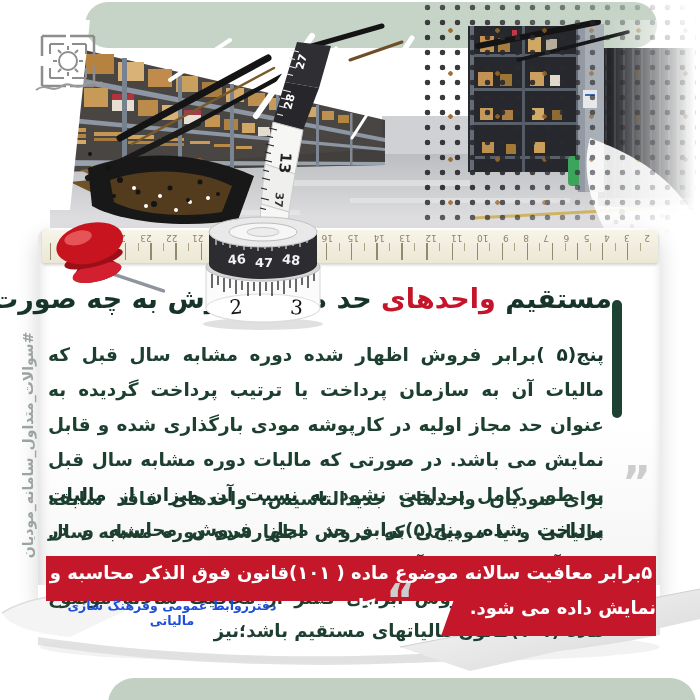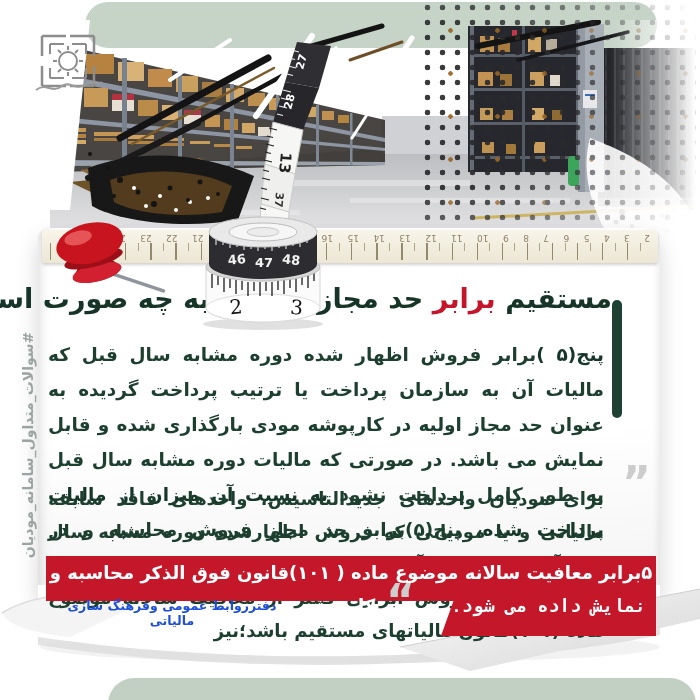--- a/index.html
+++ b/index.html
@@ -49,21 +49,21 @@
         color:#1d3f30;font-weight:700;}
   .p1{top:318px;font-size:18.5px;line-height:35px;}
   .p2{top:464px;font-size:18px;line-height:33px;}
   .para b{font-weight:800;color:#16362a;margin-top:24px;}
   .qmark{position:absolute;z-index:6;color:#cdcdcd;font-size:44px;font-weight:bold;line-height:30px;}
   .q-open{left:622px;top:468px;}
   .q-close{left:386px;top:586px;}
   .hl{position:absolute;z-index:6;background:#c4182a;color:#ffffff;direction:rtl;
       font-weight:800;font-size:18px;line-height:33px;height:45px;}
   .hl1{left:46px;top:556px;width:610px;text-align:center;}
-  .hl2{left:441px;top:591px;width:215px;text-align:center;clip-path:polygon(16px 0,100% 0,100% 100%,0 100%);font-family:Liberation Mono, monospace;}
+  .hl2{left:441px;top:591px;width:215px;clip-path:polygon(16px 0,100% 0,100% 100%,0 100%);}
   .hashtag{position:absolute;left:-110px;top:435px;width:280px;height:20px;z-index:6;
            transform:rotate(-90deg);direction:rtl;text-align:center;
            color:#9ba4a2;font-size:14px;font-weight:700;white-space:nowrap;}
   .credit{position:absolute;left:62px;top:598px;width:220px;z-index:6;direction:rtl;text-align:center;
           color:#1d4ed8;font-size:12.5px;font-weight:800;}
 </style>
 </head>
 <body>
 
 <div class="stage">
@@ -291,21 +291,21 @@
       <path d="M68,58 L112,86" stroke="#8e959c" stroke-width="3.5" stroke-linecap="round" fill="none"></path>
       <path d="M27,52 A25,9 0 0 0 77,52 L70,44 L34,44 Z" fill="#8f0d15"></path>
       <rect x="40" y="36" width="24" height="14" fill="#c01623"></rect>
       <ellipse cx="52" cy="52" rx="25" ry="9" fill="#d32030"></ellipse>
       <ellipse cx="52" cy="38" rx="30" ry="8" fill="#9c0f18"></ellipse>
       <ellipse cx="52" cy="22" rx="34" ry="20" fill="#c8141f"></ellipse>
       <ellipse cx="42" cy="14" rx="14" ry="7" fill="#ef6a6a" opacity=".75"></ellipse>
     </g>
   </svg>
 
-  <h1 class="title" dir="rtl"><span>مستقیم </span><span class="red">برابر</span><span> حد مجاز فروش به چه صورت است؟</span></h1>
+  <h1 class="title" dir="rtl"><span>مستقیم </span><span class="red">واحدهای</span><span> حد مجاز فروش به چه صورت است؟</span></h1>
 
   <div class="accent-bar"></div>
 
   <p class="para p1" dir="rtl"><b>پنج(۵ )</b><span>برابر فروش اظهار شده دوره مشابه سال قبل که مالیات آن به سازمان پرداخت یا ترتیب پرداخت گردیده به عنوان حد مجاز اولیه در کارپوشه مودی بارگذاری شده و قابل نمایش می باشد. در صورتی که مالیات دوره مشابه سال قبل به طور کامل پرداخت نشود </span><b>به نسبت آن میزان از مالیات پرداخت شده،</b><span> پنج(۵)برابر حد مجاز فروش محاسبه و در کارپوشه نمایش داده می شود.</span></p>
 
   <span class="qmark q-open">”</span>
 
   <p class="para p2" dir="rtl">برای مودیان واحدهای جدیدالتاسیس، واحدهای فاقد سابقه مالیاتی و یا مودیانی که فروش اظهارشده دوره مشابه سال قبل آنان که مالیات آن را به سازمان پرداخت یا ترتیب پرداخت نموده، و این فروش ابرازی کمتر از معافیت سالانه موضوع ماده (۱۰۱)قانون مالیاتهای مستقیم باشد؛نیز</p>
 
   <div class="hl hl1">۵برابر معافیت سالانه موضوع ماده ( ۱۰۱)قانون فوق الذکر محاسبه و در کارپوشه</div>

